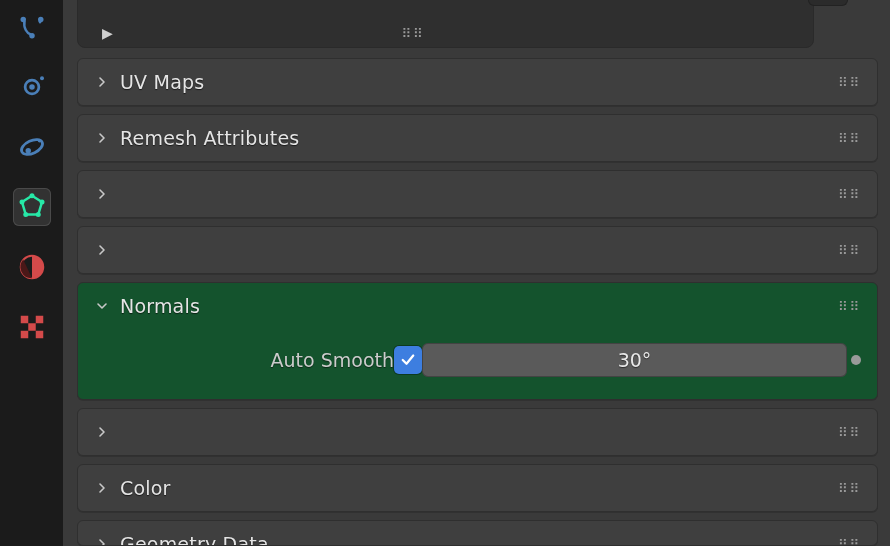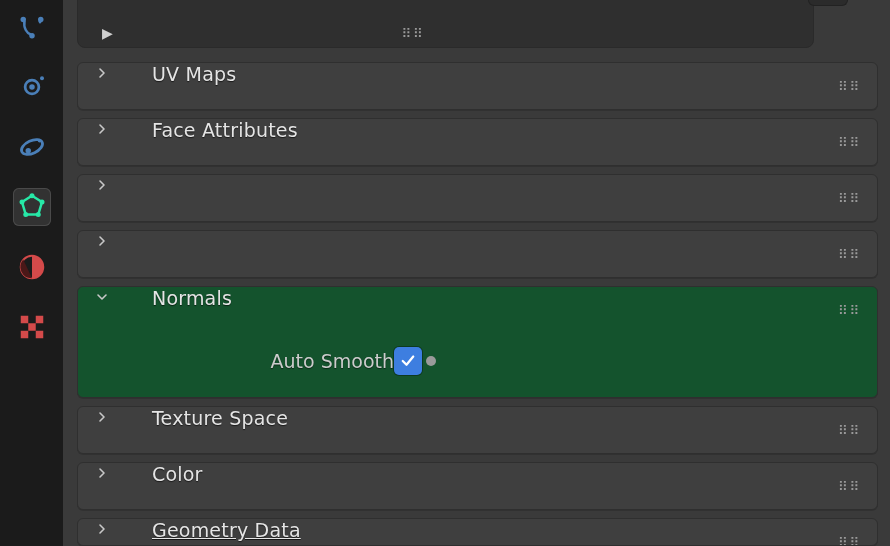--- a/index.html
+++ b/index.html
@@ -39,21 +39,21 @@
   
   .top-area{position:relative;height:60px;}
   .top-box{position:absolute;left:0;right:64px;top:-18px;height:66px;border:1px solid #2a2a2a;border-radius:8px;background:var(--panel-inner);display:flex;align-items:flex-end;padding-bottom:6px;}
   .play{margin-left:24px;color:#cfcfcf;font-size:14px;}
   .top-drag{position:absolute;left:calc(50% - 44px);bottom:6px;color:#9a9a9a;font-size:13px;letter-spacing:2px;}
   .drop-badge{position:absolute;right:30px;top:-18px;width:40px;height:24px;border:1px solid #222;border-bottom-left-radius:6px;border-bottom-right-radius:6px;border-top:none;background:#2b2b2b;display:flex;align-items:center;justify-content:center;}
   .drop-badge svg{width:18px;height:18px;}
 
   
   .panel{border-radius:6px;background:var(--panel);border:1px solid #2f2f2f;box-shadow:0 1px 0 rgba(0,0,0,0.15);}
-  .panel-head{display:flex;height:46px;padding:0 14px;cursor:default;position:relative;gap:32px;}
+  .panel-head{display:flex;align-items:center;height:46px;padding:0 14px;cursor:default;position:relative;}
   .panel-head .chev{width:20px;height:20px;margin-right:8px;display:flex;align-items:center;justify-content:center;}
   .panel-head .chev svg{width:16px;height:16px;stroke:#c8c8c8;stroke-width:2.4;fill:none;stroke-linecap:round;stroke-linejoin:round;}
   .panel-head .title{color:var(--text);text-shadow:0 1px 1px rgba(0,0,0,0.6);font-weight:400;letter-spacing:0.2px;}
   .drag-dots{position:absolute;right:16px;top:50%;transform:translateY(-50%);letter-spacing:2px;color:#9a9a9a;font-size:13px;}
 
   .panel.open{background:#14532d;}
   .panel-body{padding:14px 16px 22px 16px;}
 
   
   .row{display:flex;align-items:center;}
@@ -151,21 +151,21 @@
       </div>
     </div>
 
     <div class="panel">
       <div class="panel-head">
         <span class="chev">
             <svg viewBox="0 0 24 24">
               <path d="M9 6l6 6-6 6"></path>
             </svg>
           </span>
-        <span class="title">Face Attributes</span>
+        <span class="title">Remesh Attributes</span>
         <span class="drag-dots">⠿⠿</span>
       </div>
     </div>
 
     <div class="panel">
       <div class="panel-head">
         <span class="chev">
             <svg viewBox="0 0 24 24">
               <path d="M9 6l6 6-6 6"></path>
             </svg>
@@ -196,33 +196,33 @@
         <span class="drag-dots">⠿⠿</span>
       </div>
       <div class="panel-body">
         <div class="row">
           <span class="row-label">Auto Smooth</span>
           <span class="checkbox">
             <svg viewBox="0 0 24 24">
                 <path d="M5 12l5 5 9-11"></path>
               </svg>
           </span>
+          <span class="num-field">30°</span>
           <span class="anim-dot"></span>
         </div>
       </div>
     </div>
 
     <div class="panel">
       <div class="panel-head">
         <span class="chev">
             <svg viewBox="0 0 24 24">
               <path d="M9 6l6 6-6 6"></path>
             </svg>
           </span>
-        <span class="title">Texture Space</span>
         <span class="drag-dots">⠿⠿</span>
       </div>
     </div>
 
     <div class="panel">
       <div class="panel-head">
         <span class="chev">
             <svg viewBox="0 0 24 24">
               <path d="M9 6l6 6-6 6"></path>
             </svg>

